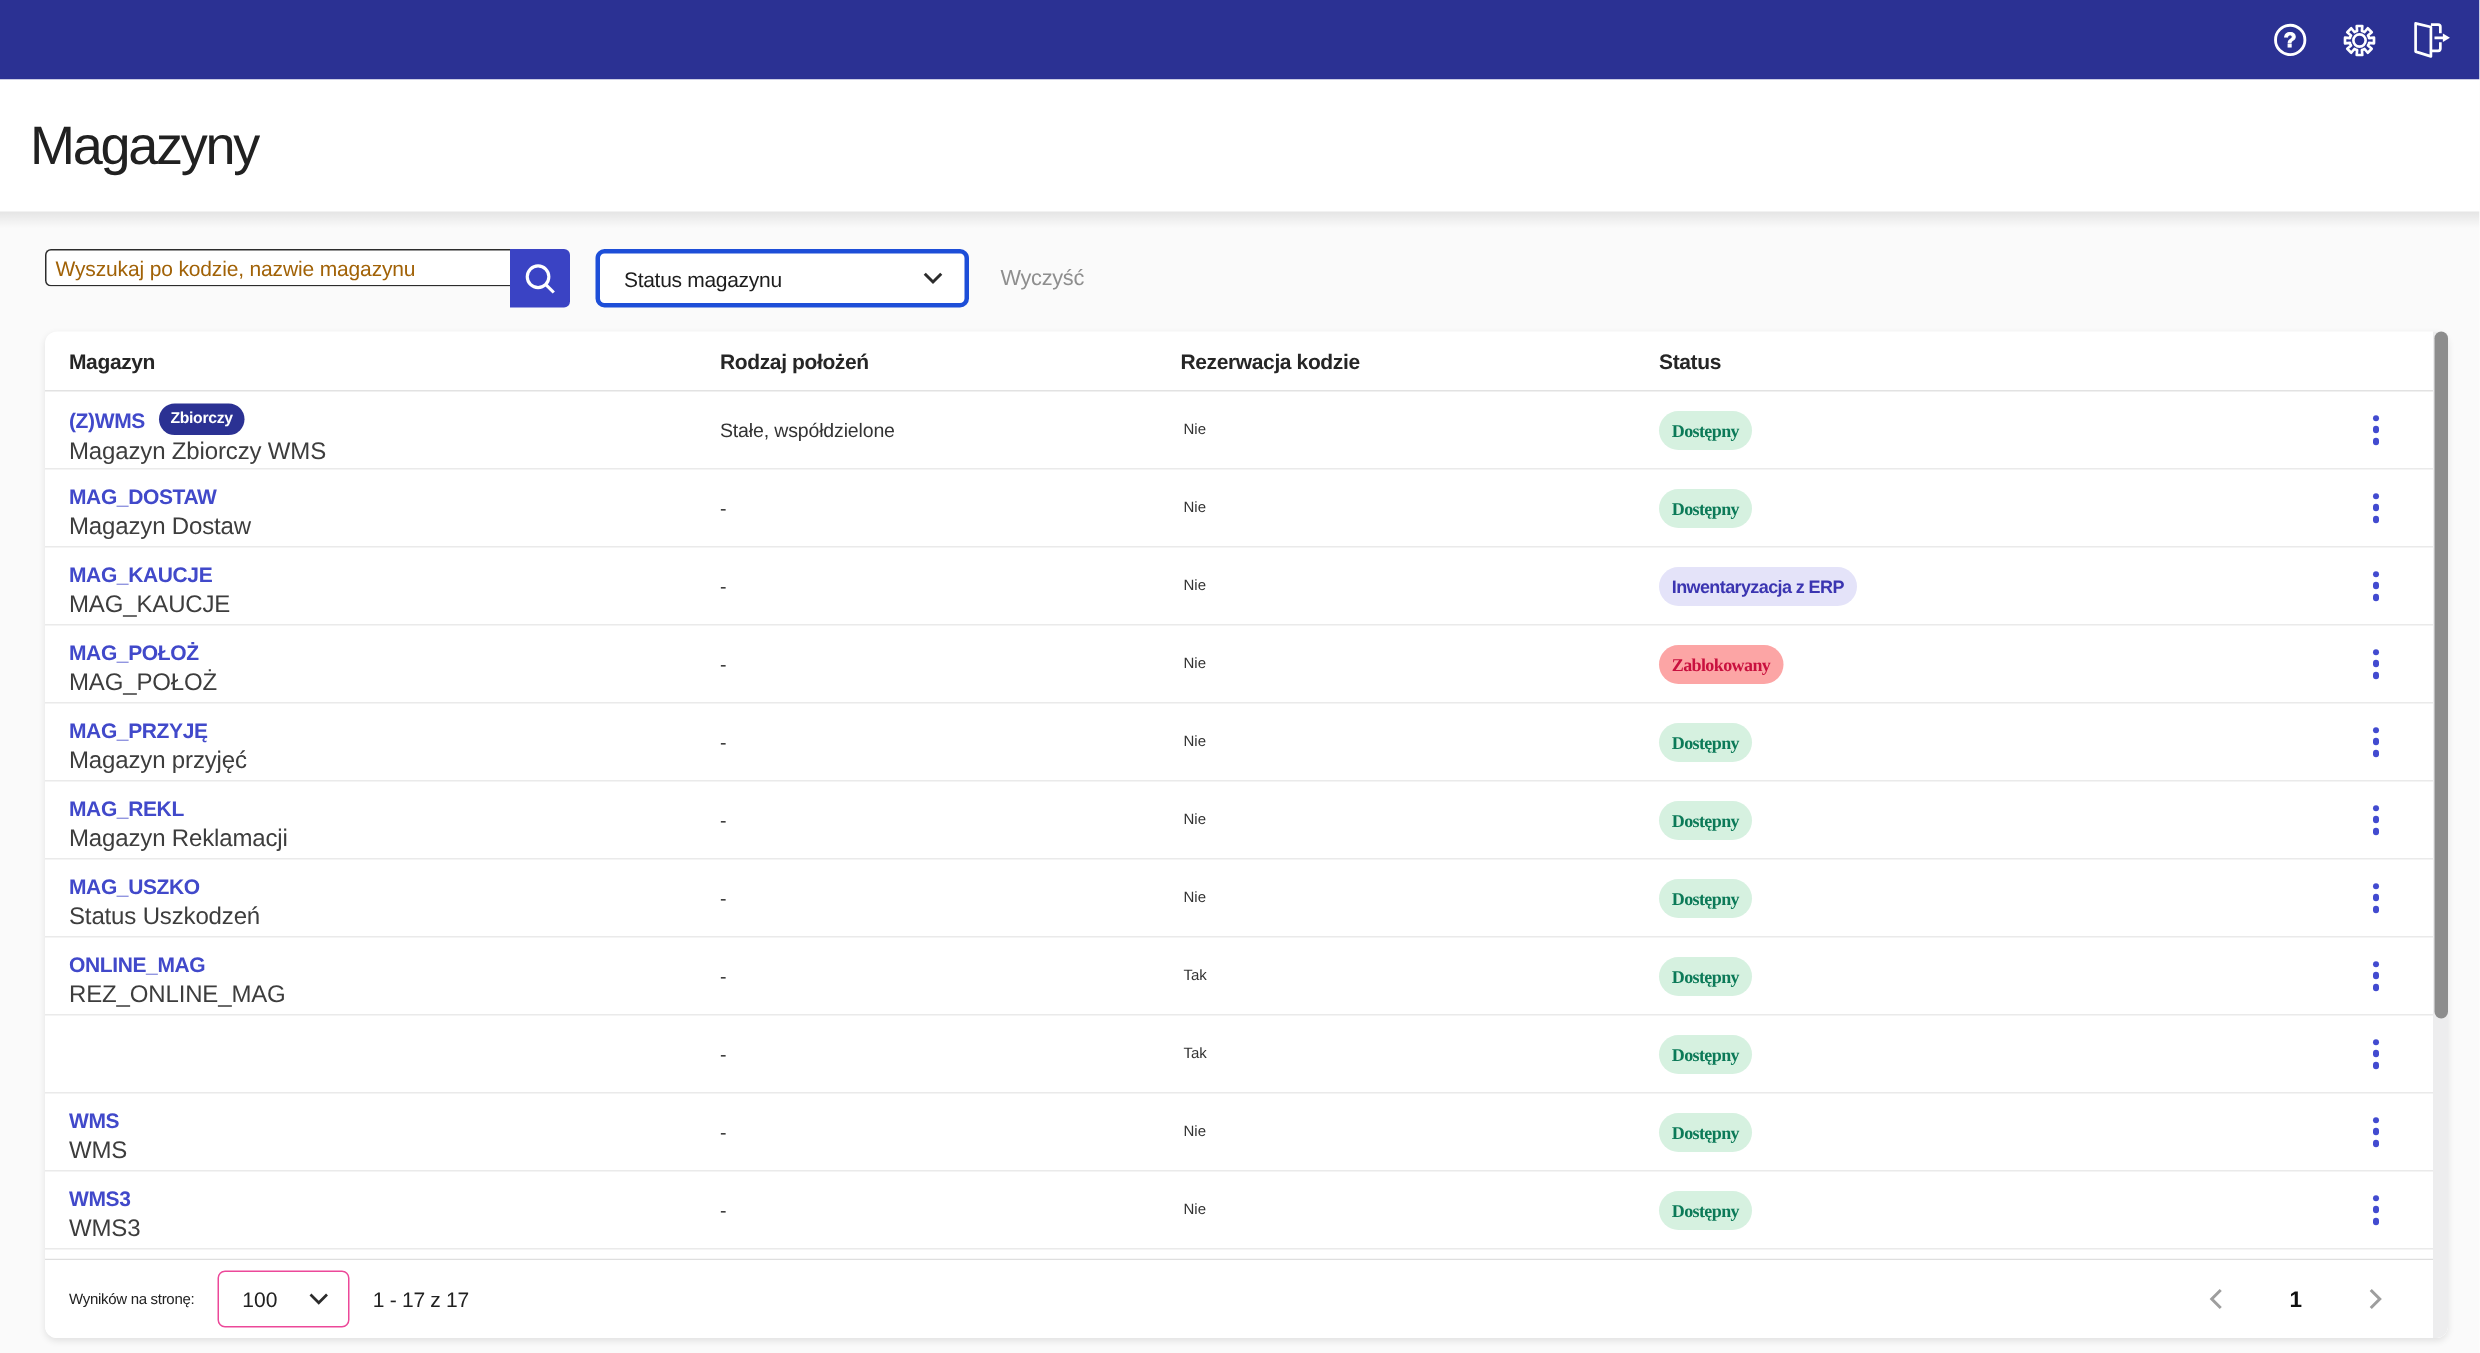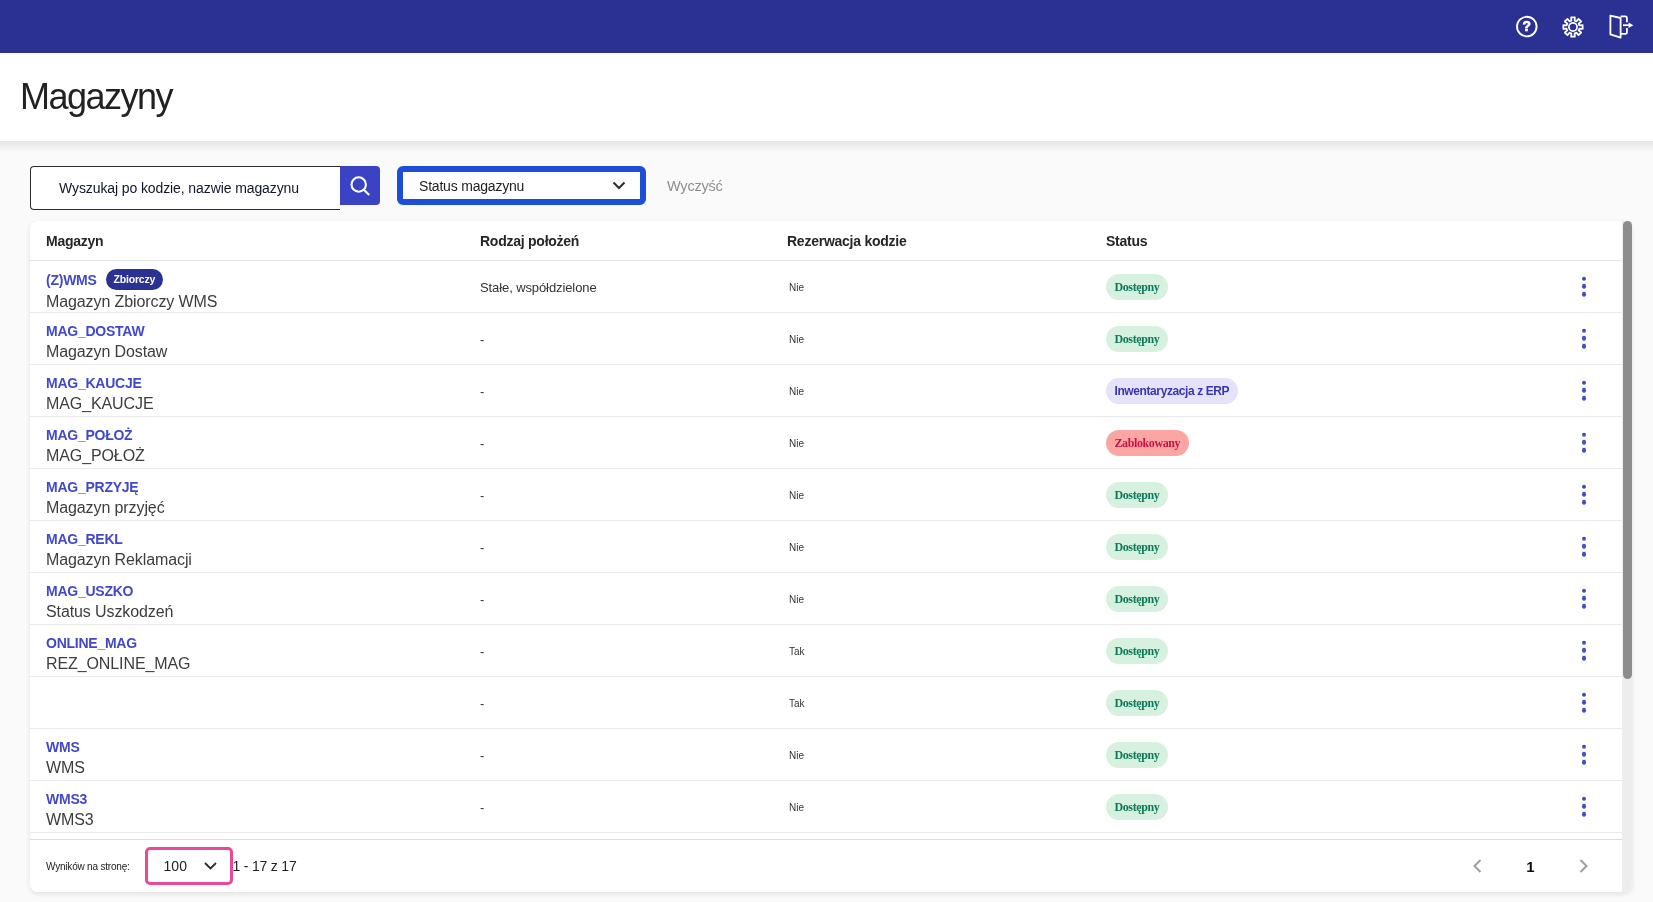--- a/index.html
+++ b/index.html
@@ -3,23 +3,23 @@
 <meta charset="utf-8">
 <style>
 * { margin:0; padding:0; box-sizing:border-box; }
 html,body { width:1653px; height:902px; overflow:hidden; }
 body { font-family:"Liberation Sans", sans-serif; background:#fafafa; position:relative; }
 .topbar { position:absolute; left:0; top:0; width:1653px; height:53px; background:#2b3193; }
 .topicons { position:absolute; right:18px; top:0; height:53px; display:flex; align-items:center; gap:21px; }
 .titleband { position:absolute; left:0; top:53px; width:1653px; height:88px; background:#ffffff; }
 .title { position:absolute; left:20px; top:50%; transform:translateY(-50%); font-size:36px; color:#212121; font-weight:400; letter-spacing:-1.5px; }
 .searchwrap { position:absolute; left:30px; top:166px; height:39px; display:flex; }
-.searchinput { width:310px; height:44px; border:1px solid #2c2c2c; border-right:none; border-radius:4px 0 0 4px; background:#fff; display:flex; align-items:center; padding-left:28px; color:#0f172a; font-size:14px; letter-spacing:-0.1px; }
+.searchinput { width:310px; height:25px; border:1px solid #2c2c2c; border-right:none; border-radius:4px 0 0 4px; background:#fff; display:flex; align-items:center; padding-left:6px; color:#a16207; font-size:14px; letter-spacing:-0.1px; }
 .searchbtn { width:40px; height:39px; background:#3a43c4; border-radius:0 4px 4px 0; display:flex; align-items:center; justify-content:center; }
-.statusdd { position:absolute; left:397px; top:166px; width:249px; height:39px; border:6px solid #1d4ed8; border-radius:6px; background:#fff; display:flex; align-items:center; padding:0 16px; font-size:14px; letter-spacing:-0.2px; color:#1d1d1d; }
+.statusdd { position:absolute; left:397px; top:166px; width:249px; height:39px; border:3px solid #1d4ed8; border-radius:6px; background:#fff; display:flex; align-items:center; padding:0 16px; font-size:14px; letter-spacing:-0.2px; color:#1d1d1d; }
 .statusdd svg { position:absolute; right:14px; }
 .clearbtn { position:absolute; left:667px; top:166px; height:39px; display:flex; align-items:center; color:#8e8e8e; font-size:14.5px; letter-spacing:-0.2px; }
 .card { position:absolute; left:30px; top:221px; width:1602px; height:671px; background:#fff; border-radius:8px; box-shadow:0 2px 5px rgba(0,0,0,0.10); }
 .thead { position:absolute; left:0; top:0; width:100%; height:40px; border-bottom:1px solid #e2e2e2; }
 .th { position:absolute; top:50%; transform:translateY(-50%); font-weight:700; font-size:14px; letter-spacing:-0.25px; color:#262626; }
 .row { position:absolute; left:0; width:100%; height:52px; border-bottom:1px solid #eaeaea; }
 .c1 { position:absolute; left:16px; top:9px; }
 .link { color:#4149ca; font-weight:700; font-size:14px; letter-spacing:-0.25px; line-height:19px; display:flex; align-items:center; }
 .sub { color:#3d3d3d; font-size:16px; letter-spacing:-0.1px; line-height:17px; margin-top:2px; }
 .zb { display:inline-block; position:relative; top:-1px; margin-left:9px; background:#2b3193; color:#fff; font-size:10.5px; letter-spacing:-0.2px; font-weight:700; padding:3.5px 8px; border-radius:10.5px; line-height:13.5px; }
@@ -27,23 +27,23 @@
 .c3 { position:absolute; left:759px; top:50%; transform:translateY(-50%); font-size:10px; color:#333; }
 .c4 { position:absolute; left:1076px; top:50%; transform:translateY(-50%); }
 .chip { display:inline-block; font-size:12px; letter-spacing:-0.4px; font-weight:700; padding:6px 8.5px; border-radius:13px; line-height:14px; }
 .chip.g { background:#d6f1e0; color:#0c7a58;font-family:Liberation Serif, serif; }
 .chip.v { background:#e4e3f9; color:#3b35b1; }
 .chip.r { background:#fca5a5; color:#c9113f;font-family:Liberation Serif, serif; }
 .kebab { position:absolute; left:1549px; top:50%; transform:translateY(-50%); width:10px; display:flex; flex-direction:column; align-items:center; gap:3.6px; }
 .kebab i { width:4.4px; height:4.4px; border-radius:50%; background:#424bd0; }
 .tfoot { position:absolute; left:0; bottom:0; width:100%; height:53px; background:#fff; border-top:1px solid #dedede; border-radius:0 0 8px 8px; display:flex; align-items:center; z-index:5; }
 .perpage { margin-left:16px; font-size:10px; letter-spacing:-0.2px; color:#212121; }
-.pselect { margin-left:15px; width:88px; height:38px; border:3px solid #ec4899; border-radius:5px; display:flex; align-items:center; position:relative; font-size:14px; color:#212121; padding-left:16px; }
+.pselect { margin-left:15px; width:88px; height:38px; border:1px solid #ec4899; border-radius:5px; display:flex; align-items:center; position:relative; font-size:14px; color:#212121; padding-left:16px; }
 .pselect svg { position:absolute; right:13px; }
-.range { font-size:14px; letter-spacing:-0.2px; color:#212121; }
+.range { margin-left:16px; font-size:14px; letter-spacing:-0.2px; color:#212121; }
 .pager { position:absolute; right:37px; display:flex; align-items:center; }
 .pgnum { font-size:15px; font-weight:700; color:#111; width:81px; text-align:center; }
 .strack { position:absolute; right:0; top:0; width:10px; height:671px; background:#ededee; border-radius:0 8px 8px 0; z-index:9; }
 .sthumb { position:absolute; right:0.5px; top:0; width:9px; height:458px; background:#8d8d8d; border-radius:5px; }
 </style>
 </head>
 <body>
 <div class="topbar">
   <div class="topicons">
     <svg width="26" height="26" viewBox="0 0 26 26">

